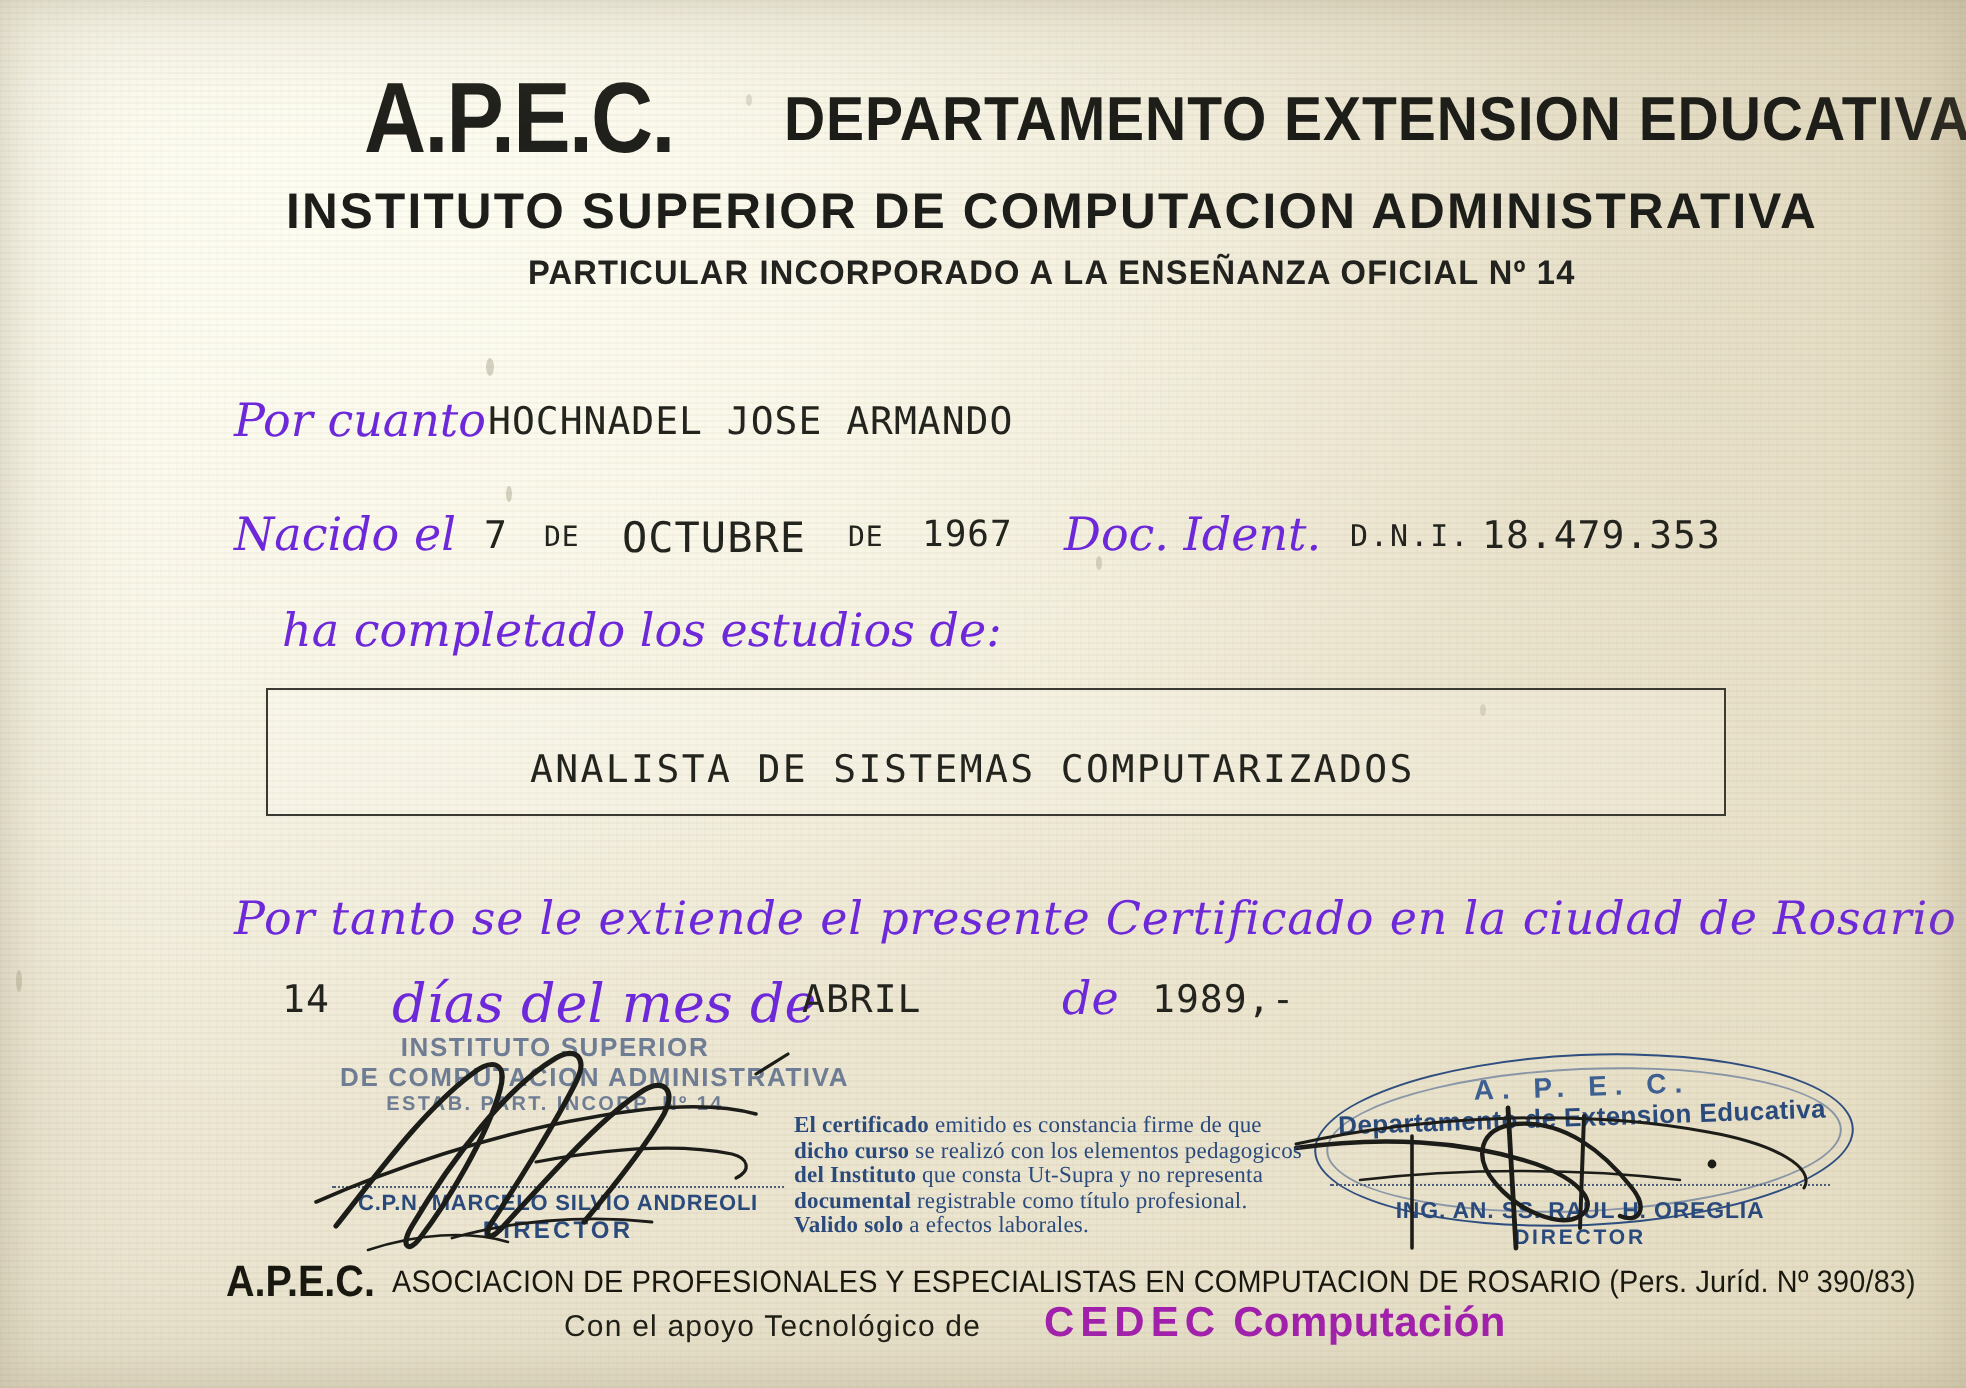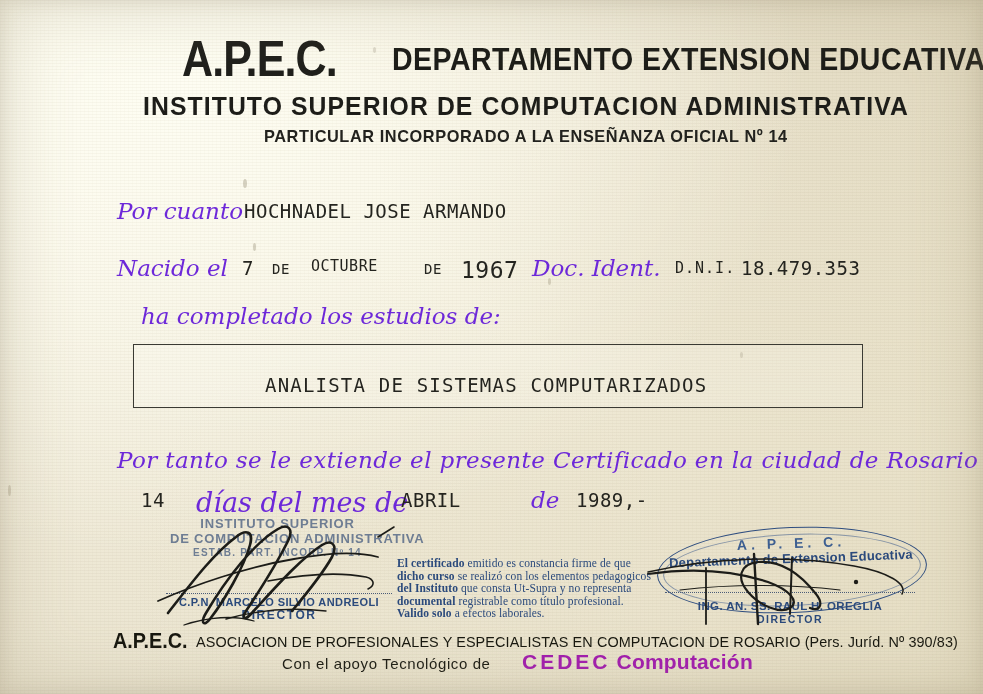--- a/index.html
+++ b/index.html
@@ -73,23 +73,23 @@
     color:#24241f;
     letter-spacing:.5px;
   }
 
   #lbl-porcuanto{left:117px;top:198px;font-size:23px;}
   #val-name{left:244px;top:200px;font-size:19px;}
 
   #lbl-nacido{left:117px;top:255px;font-size:23px;}
   #val-bdate-day{left:242px;top:257px;font-size:19px;}
   #val-bdate-de1{left:272px;top:261px;font-size:14px;}
-  #val-bdate-month{left:311px;top:257px;font-size:15px;}
+  #val-bdate-month{left:311px;top:257px;font-size:21px;}
   #val-bdate-de2{left:424px;top:261px;font-size:14px;}
-  #val-bdate-year{left:461px;top:257px;font-size:23px;}
+  #val-bdate-year{left:461px;top:257px;font-size:18px;}
 
   #lbl-doc{left:532px;top:255px;font-size:23px;}
   #val-doctype{left:675px;top:259px;font-size:15px;letter-spacing:1px;}
   #val-docnum{left:741px;top:257px;font-size:19px;}
 
   #lbl-completado{left:117px;top:303px;font-size:23px;margin-left:24px;}
 
   
   #course-box{
     left:133px;top:344px;width:728px;height:62px;

